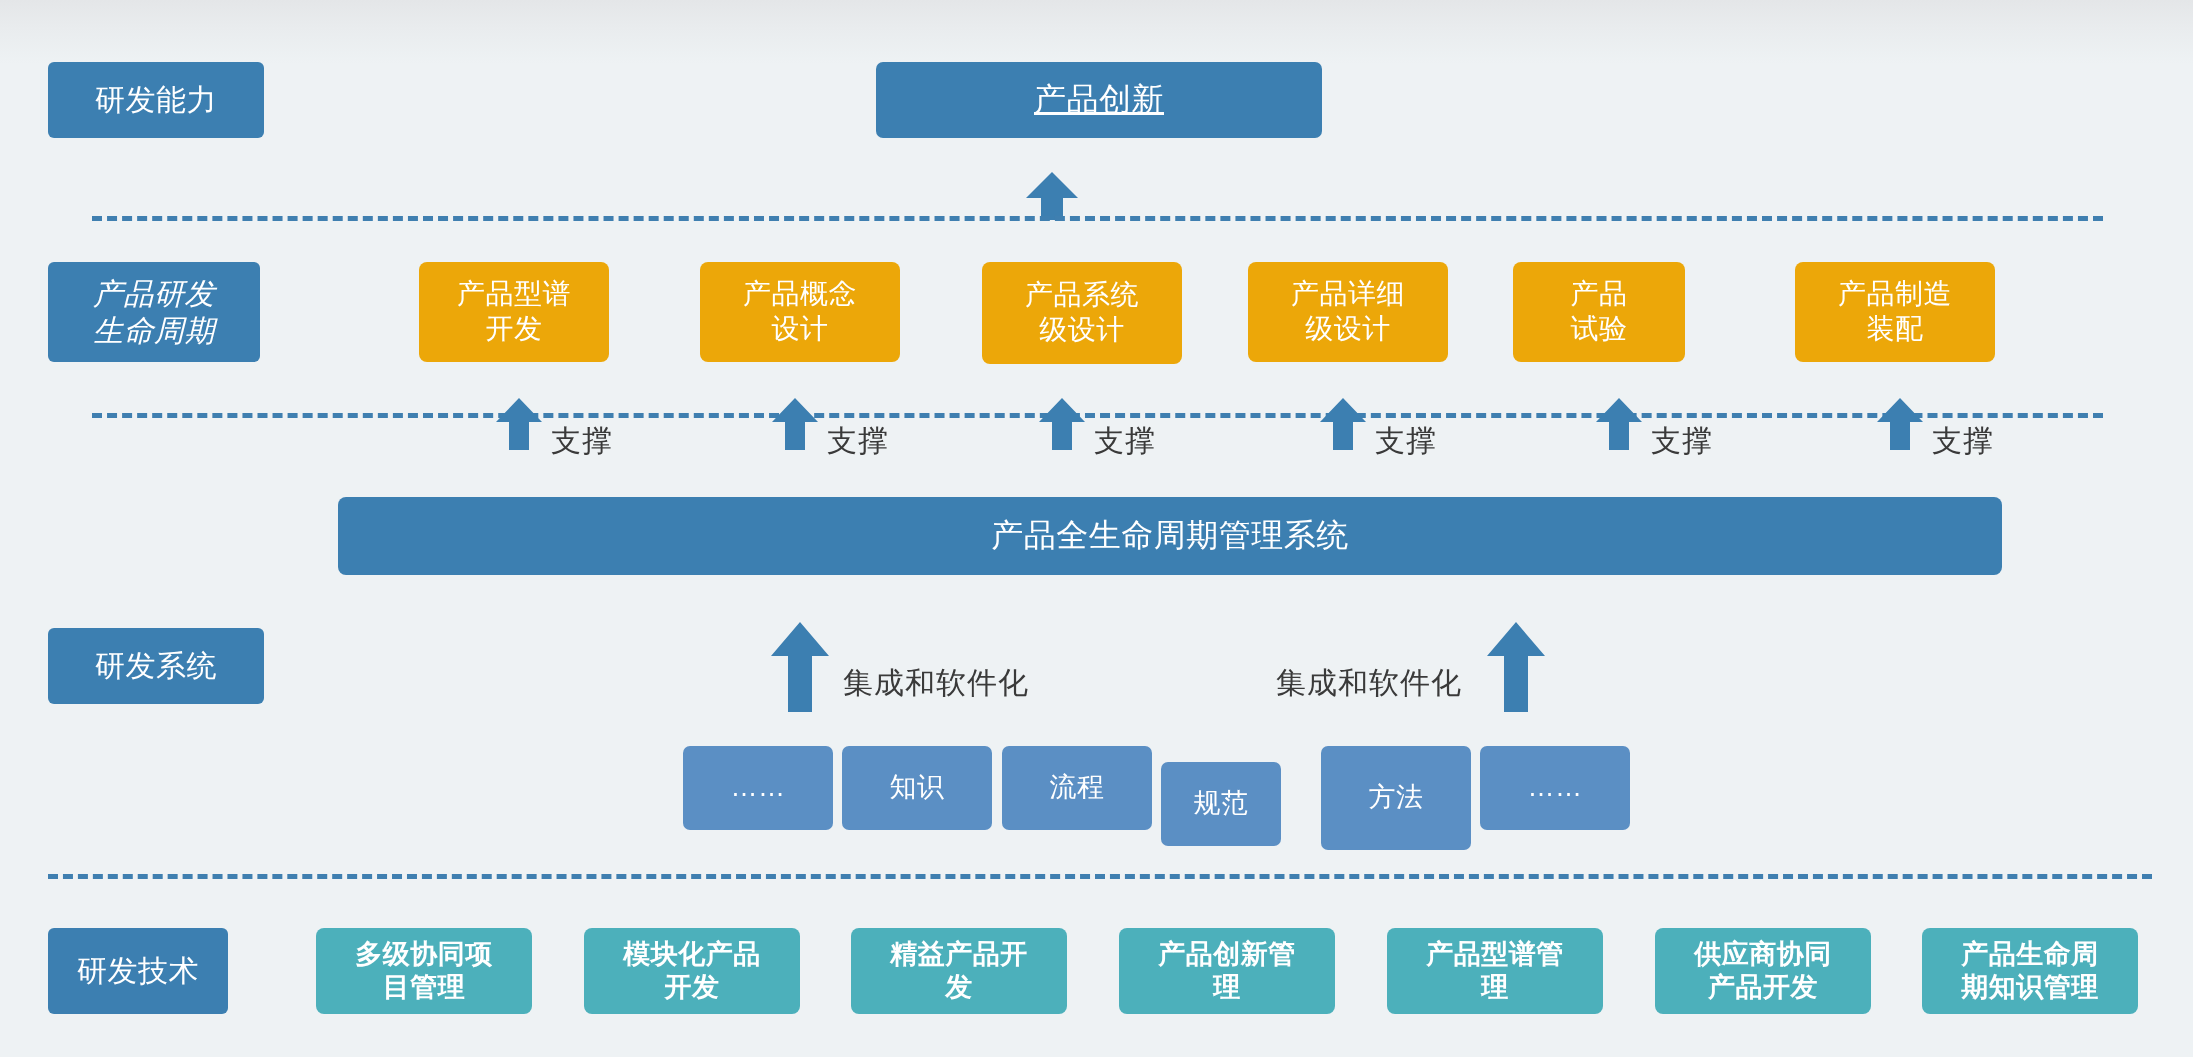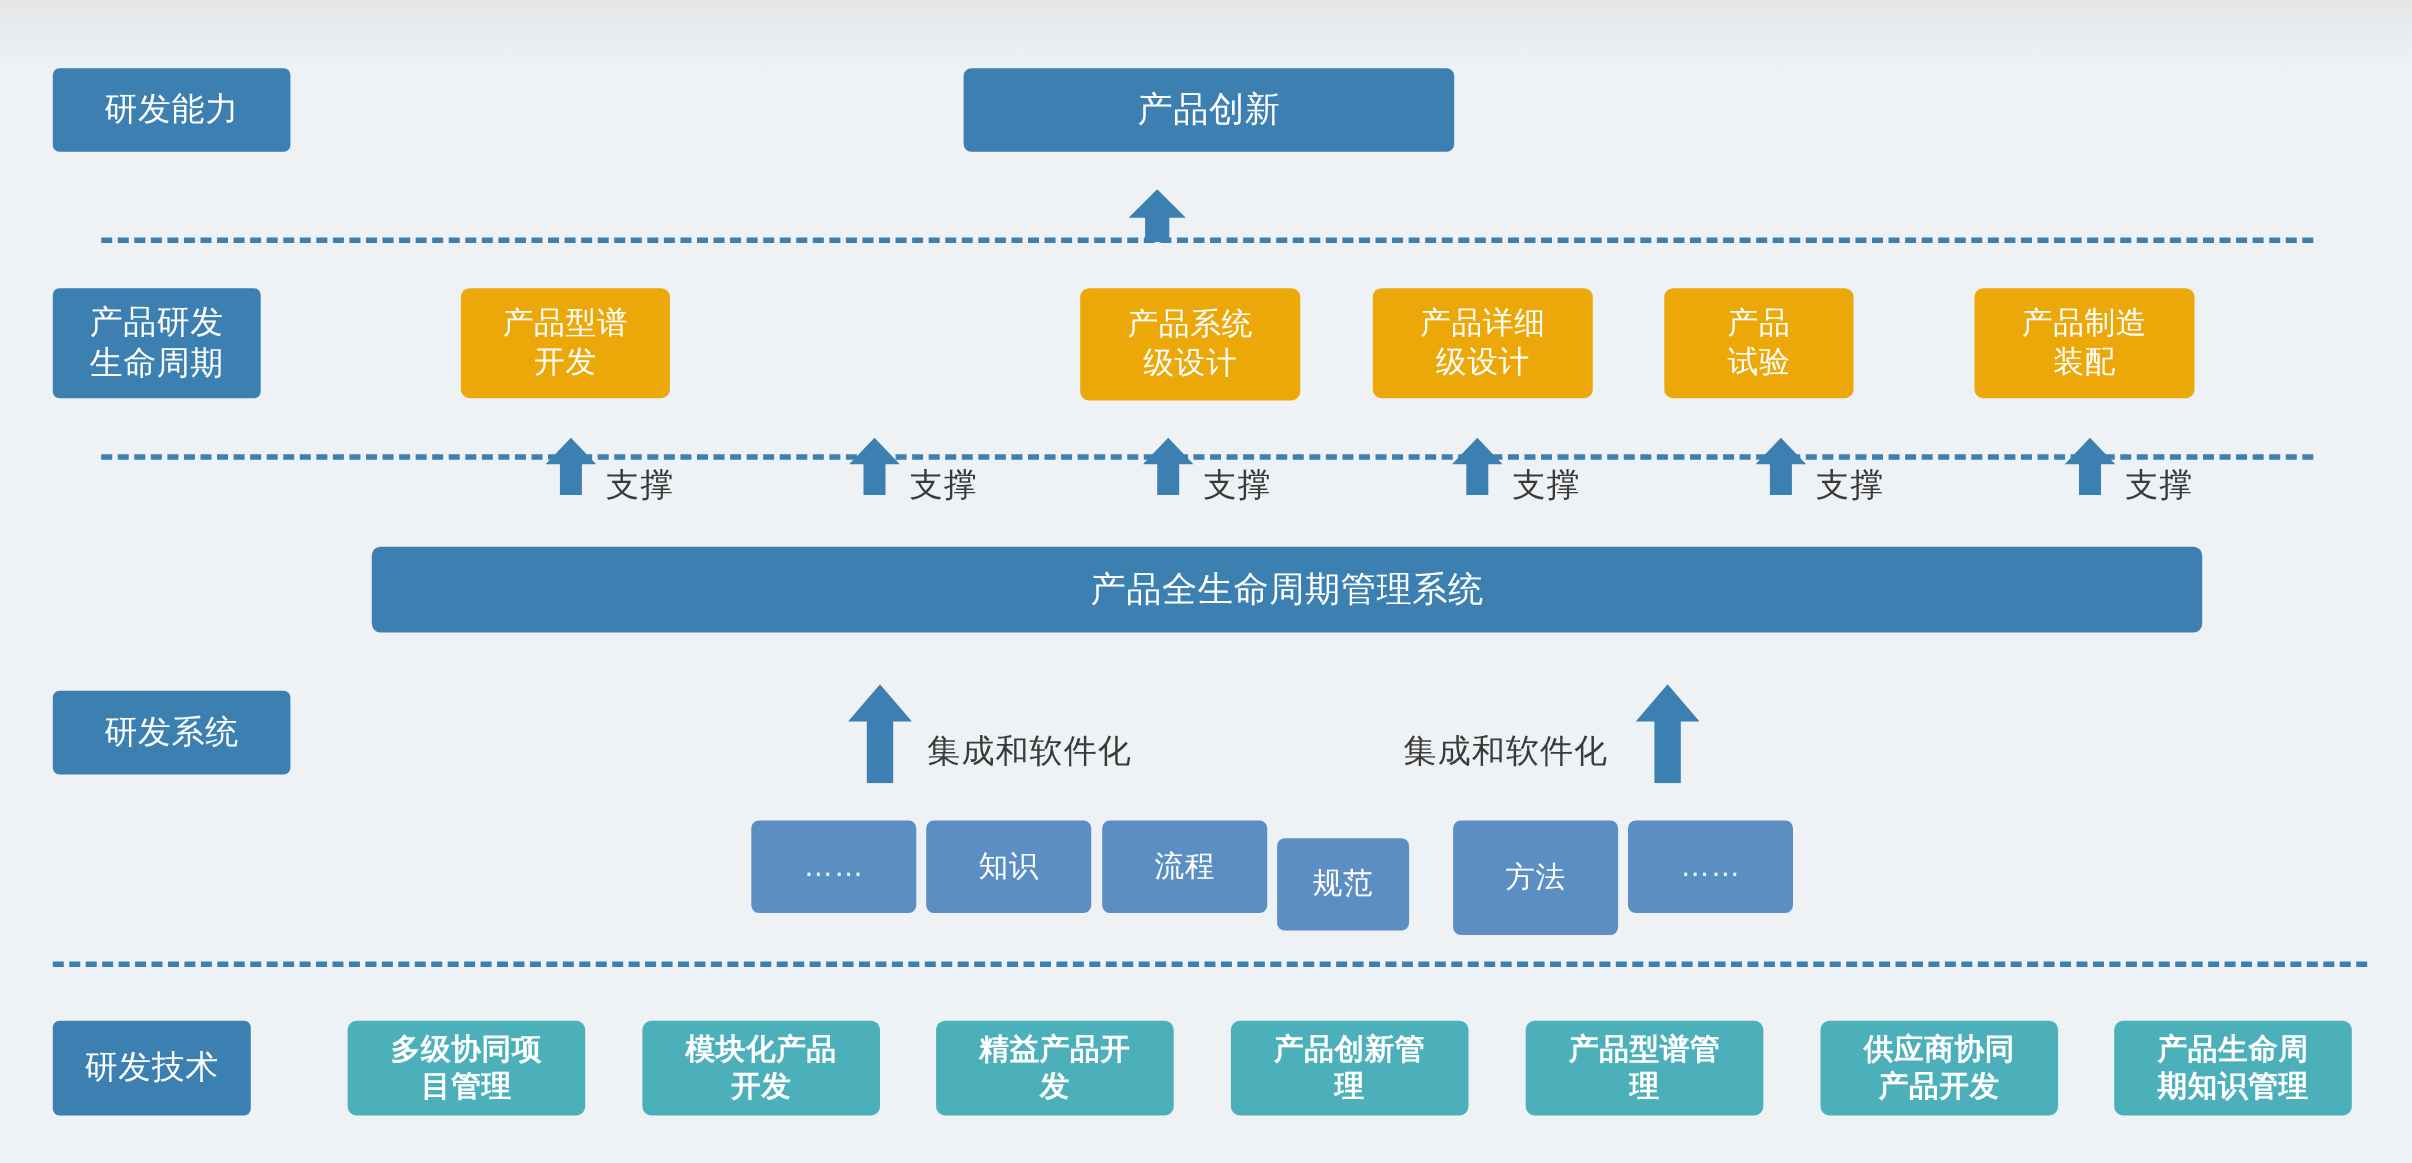--- a/index.html
+++ b/index.html
@@ -72,35 +72,37 @@
     letter-spacing: 1px;
   }
 </style>
 </head>
 <body>
 
 <div id="canvas">
 
   <div class="box blue lbl-box" style="left:48px; top:62px; width:216px; height:76px;">研发能力</div>
 
-  <div class="box blue title-box" style="left:876px; top:62px; width:446px; height:76px;">产品创新</div>
+  <div class="box blue title-box" style="left:876px; top:62px; width:446px; height:76px;text-decoration:underline;">产品创新</div>
 
   <div class="arrow" style="left:1026px; top:172px;">
     <svg width="52" height="48" viewBox="0 0 52 48">
       <polygon points="26,0 52,26 37,26 37,48 15,48 15,26 0,26" fill="#3c7fb1"></polygon>
     </svg>
   </div>
 
   <div class="dline thick" style="left:92px; top:216px; width:2011px;"></div>
 
-  <div class="box blue lbl-box" style="left:48px; top:262px; width:189px; height:100px;">产品研发
+  <div class="box blue lbl-box" style="left:48px; top:262px; width:212px; height:100px;font-style:italic;">产品研发
 生命周期</div>
 
   <div class="box orange stage-box" style="left:419px; top:262px; width:190px; height:100px;">产品型谱
 开发</div>
+  <div class="box orange stage-box" style="left:700px; top:262px; width:200px; height:100px;">产品概念
+设计</div>
   <div class="box orange stage-box" style="left:982px; top:262px; width:200px; height:102px;">产品系统
 级设计</div>
   <div class="box orange stage-box" style="left:1248px; top:262px; width:200px; height:100px;">产品详细
 级设计</div>
   <div class="box orange stage-box" style="left:1513px; top:262px; width:172px; height:100px;">产品
 试验</div>
   <div class="box orange stage-box" style="left:1795px; top:262px; width:200px; height:100px;">产品制造
 装配</div>
 
   <div class="dline thick" style="left:92px; top:413px; width:2011px;"></div>

